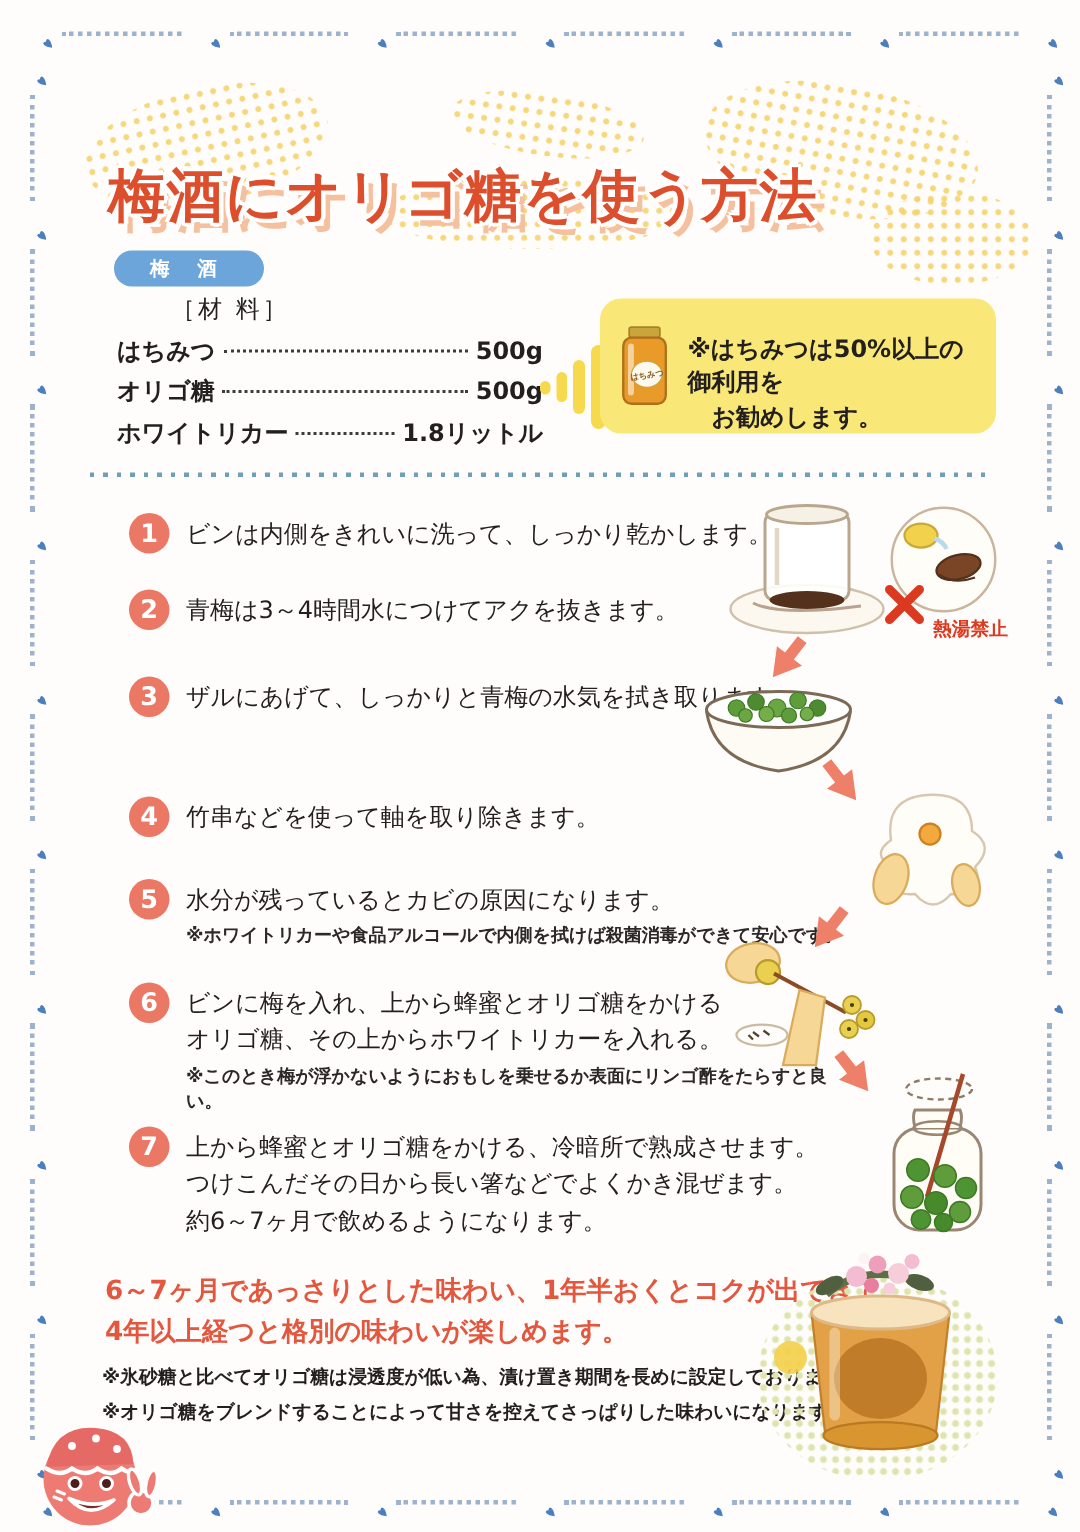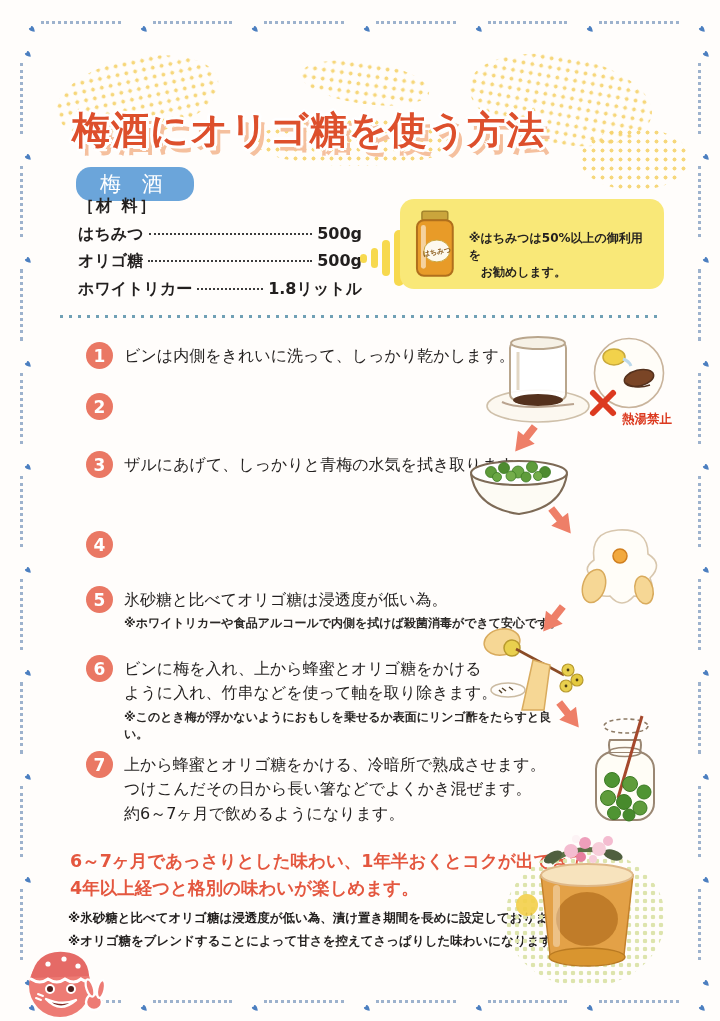--- a/index.html
+++ b/index.html
@@ -26,42 +26,42 @@
   .page-title{
     position:absolute;left:72px;top:80px;width:580px;z-index:2;
     font-size:38px;font-weight:800;letter-spacing:1px;color:#dd4f2c;white-space:nowrap;
     text-shadow:-2px -2px 0 #fff,2px -2px 0 #fff,-2px 2px 0 #fff,2px 2px 0 #fff,
                  0 -3px 0 #fff,0 3px 0 #fff,-3px 0 0 #fff,3px 0 0 #fff,
                  6px 7px 0 #f5c09e;
   }
   .badge{
     position:absolute;left:76px;top:167px;z-index:2;
     background:#6ba5da;color:#fff;border-radius:15px;
-    padding:3px 24px;font-size:21px;font-weight:400;letter-spacing:7px;
+    padding:3px 24px;font-size:13px;font-weight:700;letter-spacing:7px;
   }
 
   
   .ingredients{position:absolute;left:78px;top:196px;width:284px;z-index:2;}
-  .ing-head{font-size:16px;font-weight:700;letter-spacing:2px;}
+  .ing-head{font-size:16px;font-weight:400;letter-spacing:2px;margin-left:36px;}
   .ing-row{display:flex;align-items:baseline;font-size:16px;font-weight:700;margin-top:6.5px;}
   .ing-name{white-space:nowrap;}
   .leader{flex:1;border-bottom:2px dotted #3c3c3c;margin:0 5px;transform:translateY(-4px);min-width:12px;}
   .ing-amt{white-space:nowrap;}
 
   
   .sound{position:absolute;left:360px;top:228px;height:60px;display:flex;align-items:center;gap:4px;z-index:2;}
   .sound i{display:block;background:#f7d94e;border-radius:6px;}
   .s1{width:7px;height:9px;}.s2{width:7px;height:20px;}.s3{width:8px;height:36px;}.s4{width:10px;height:56px;}
   .tip-box{
     position:absolute;left:400px;top:199px;width:264px;height:90px;z-index:2;
     background:#f9e878;border-radius:14px;display:flex;align-items:center;gap:9px;
     padding:8px 10px;box-sizing:border-box;
   }
   .formula{font-size:14.5px;font-weight:800;}
-  .tip-note{font-size:12px;font-weight:600;line-height:1.4;margin-top:23px;white-space:pre-line;}
+  .tip-note{font-size:16px;font-weight:600;line-height:1.4;margin-top:23px;white-space:pre-line;}
 
   .divider{position:absolute;left:60px;top:315px;width:601px;height:3px;z-index:2;
     background:repeating-linear-gradient(90deg,#70a0b5 0 3px,rgba(0,0,0,0) 3px 9px);}
 
   
   .step{position:absolute;left:86px;width:478px;display:flex;gap:11px;z-index:2;}
   .step-num{flex:0 0 27px;height:27px;border-radius:50%;background:#ea7864;color:#fff;
     font-size:17px;font-weight:800;display:flex;align-items:center;justify-content:center;margin-top:-2px;}
   .step-text{font-size:16px;font-weight:400;line-height:1.52;white-space:pre-line;}
   .step-note{font-size:12px;font-weight:600;margin-top:3px;color:#2b2826;}
@@ -298,42 +298,48 @@
 <div class="divider"></div>
 
 <div class="step" style="top:344px">
   <div class="step-num">1</div>
   <div class="step-body">
       <div class="step-text">ビンは内側をきれいに洗って、しっかり乾かします。</div>
     </div>
 </div>
 <div class="step" style="top:395px">
   <div class="step-num">2</div>
+  <div class="step-body">
+      <div class="step-text">青梅は3～4時間水につけてアクを抜きます。</div>
+    </div>
 </div>
 <div class="step" style="top:453px">
   <div class="step-num">3</div>
   <div class="step-body">
     <div class="step-text">ザルにあげて、しっかりと青梅の水気を拭き取ります。</div>
   </div>
 </div>
 <div class="step" style="top:533px">
   <div class="step-num">4</div>
+  <div class="step-body">
+      <div class="step-text">竹串などを使って軸を取り除きます。</div>
+    </div>
 </div>
 <div class="step" style="top:588px">
   <div class="step-num">5</div>
   <div class="step-body">
-    <div class="step-text">氷砂糖と比べてオリゴ糖は浸透度が低い為。</div>
+    <div class="step-text">水分が残っているとカビの原因になります。</div>
     <div class="step-note">※ホワイトリカーや食品アルコールで内側を拭けば殺菌消毒ができて安心です。</div>
   </div>
 </div>
 <div class="step" style="top:657px">
   <div class="step-num">6</div>
   <div class="step-body">
     <div class="step-text">ビンに梅を入れ、上から蜂蜜とオリゴ糖をかける
-ように入れ、竹串などを使って軸を取り除きます。</div>
+オリゴ糖、その上からホワイトリカーを入れる。</div>
     <div class="step-note">※このとき梅が浮かないようにおもしを乗せるか表面にリンゴ酢をたらすと良い。</div>
   </div>
 </div>
 <div class="step" style="top:753px">
   <div class="step-num">7</div>
   <div class="step-body">
       <div class="step-text">上から蜂蜜とオリゴ糖をかける、冷暗所で熟成させます。
 つけこんだその日から長い箸などでよくかき混ぜます。
 約6～7ヶ月で飲めるようになります。</div>
     </div>

